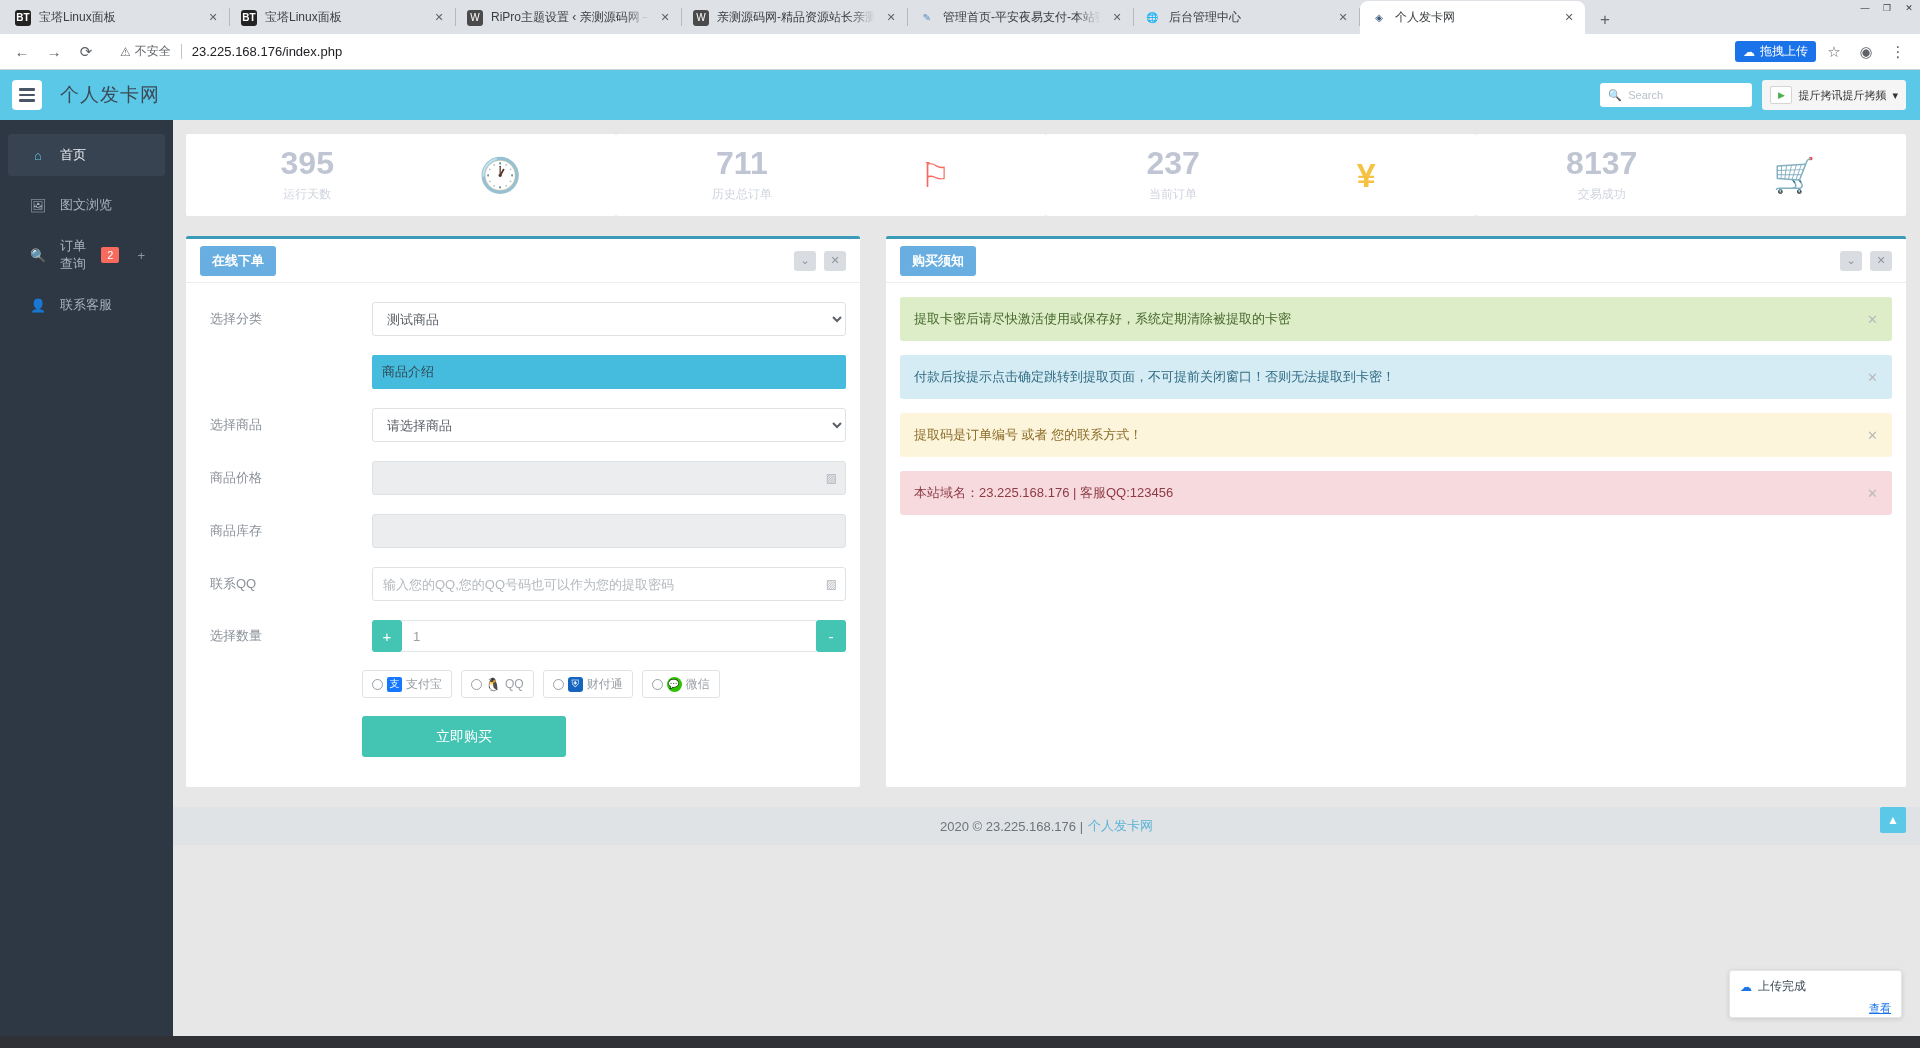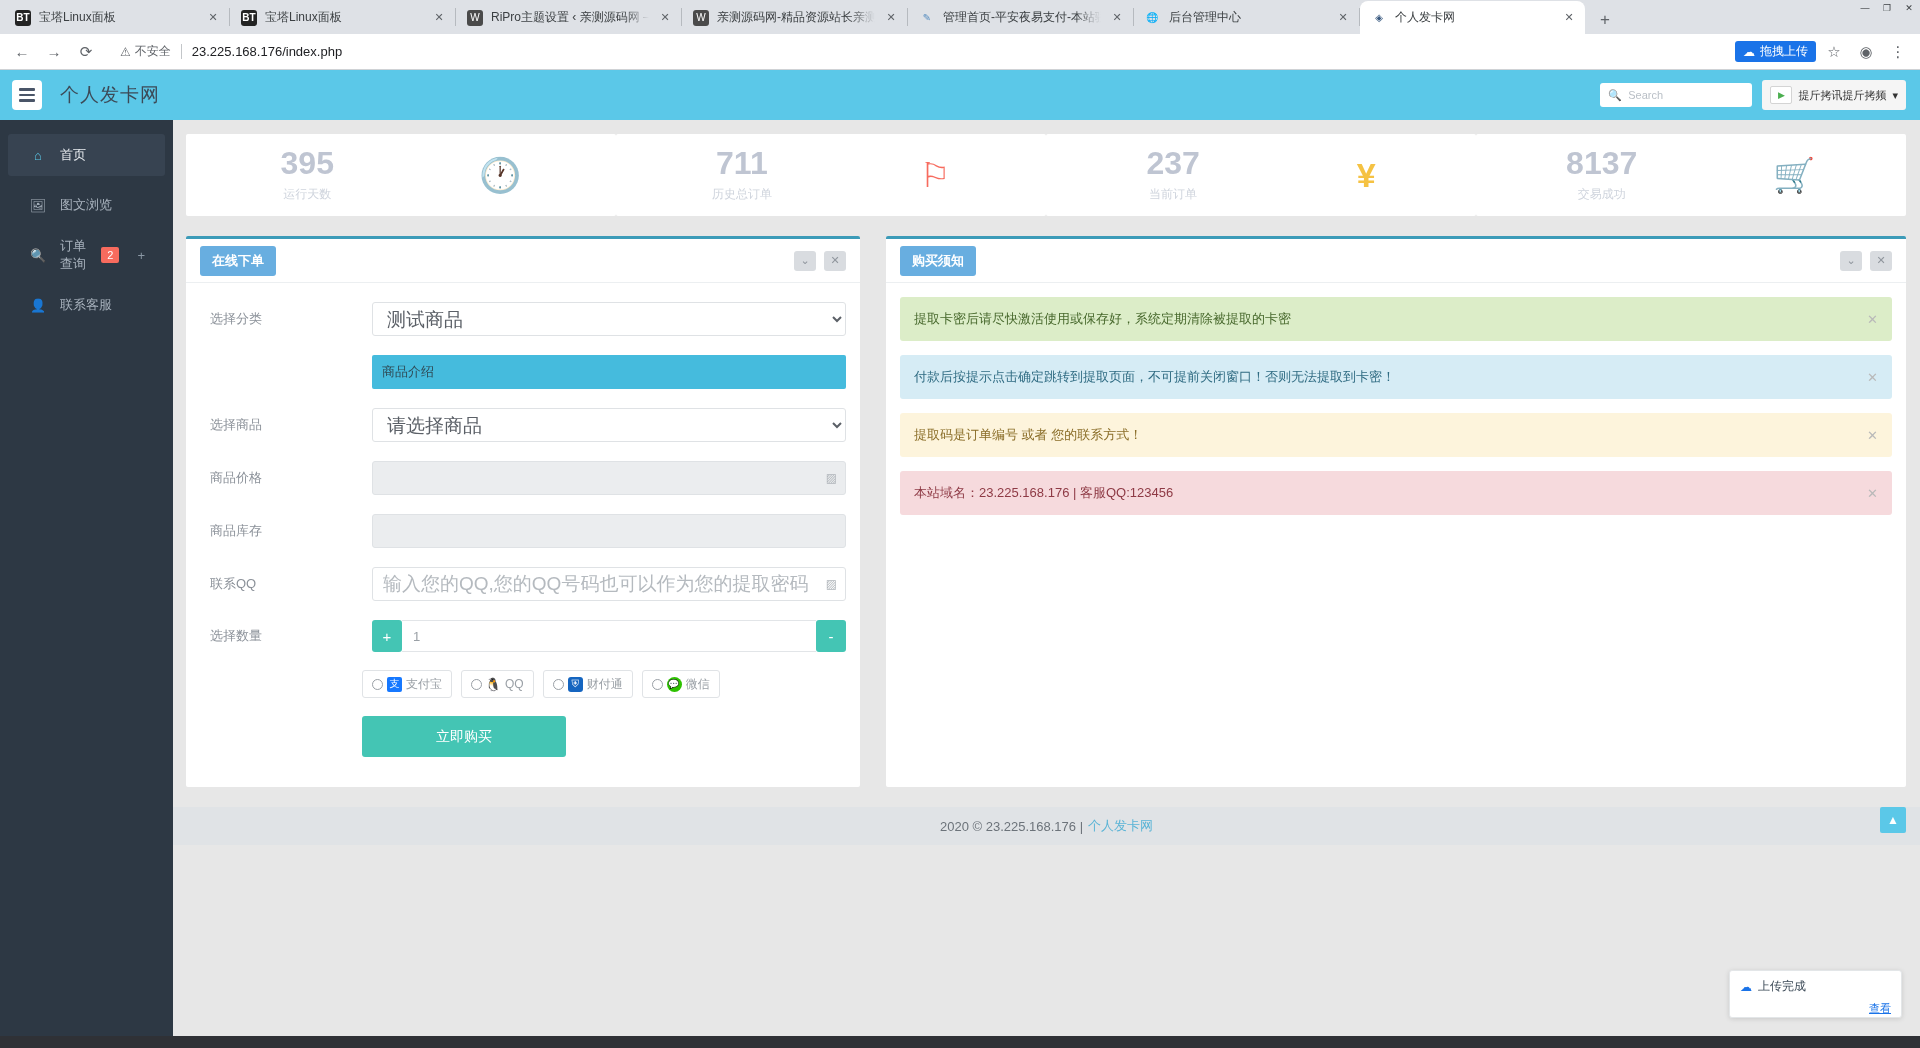--- a/index.html
+++ b/index.html
@@ -140,21 +140,21 @@
   .pbtn {
     width: 22px; height: 20px; background: #d9dce0; color: #90969d;
     border-radius: 3px; display: flex; align-items: center; justify-content: center; font-size: 11px;
   }
 
   .form-row { display: flex; align-items: center; padding: 0 14px; margin-top: 19px; }
   .form-label { width: 172px; flex: 0 0 172px; font-size: 13px; color: #8b9199; padding-left: 10px; }
   .form-ctrl { flex: 1; max-width: 481px; }
   select.ff, input.ff {
     width: 100%; height: 34px; border: 1px solid #dfe2e5; border-radius: 3px;
-    padding: 0 10px; font-size: 19px; color: #5b6067; background: #fff;
+    padding: 0 10px; font-size: 13px; color: #5b6067; background: #fff;
     font-family: "Liberation Sans", sans-serif; outline: none;
   }
   input.ff::placeholder { color: #b5babf; }
   input.ff.disabled { background: #ebedef; }
   .intro-bar {
     width: 100%; height: 34px; background: #45bbdd; color: #2f4a55;
     font-size: 13px; display: flex; align-items: center; padding: 0 10px; border-radius: 2px;
   }
   .with-ico { position: relative; }
   .with-ico .fld-ico {

